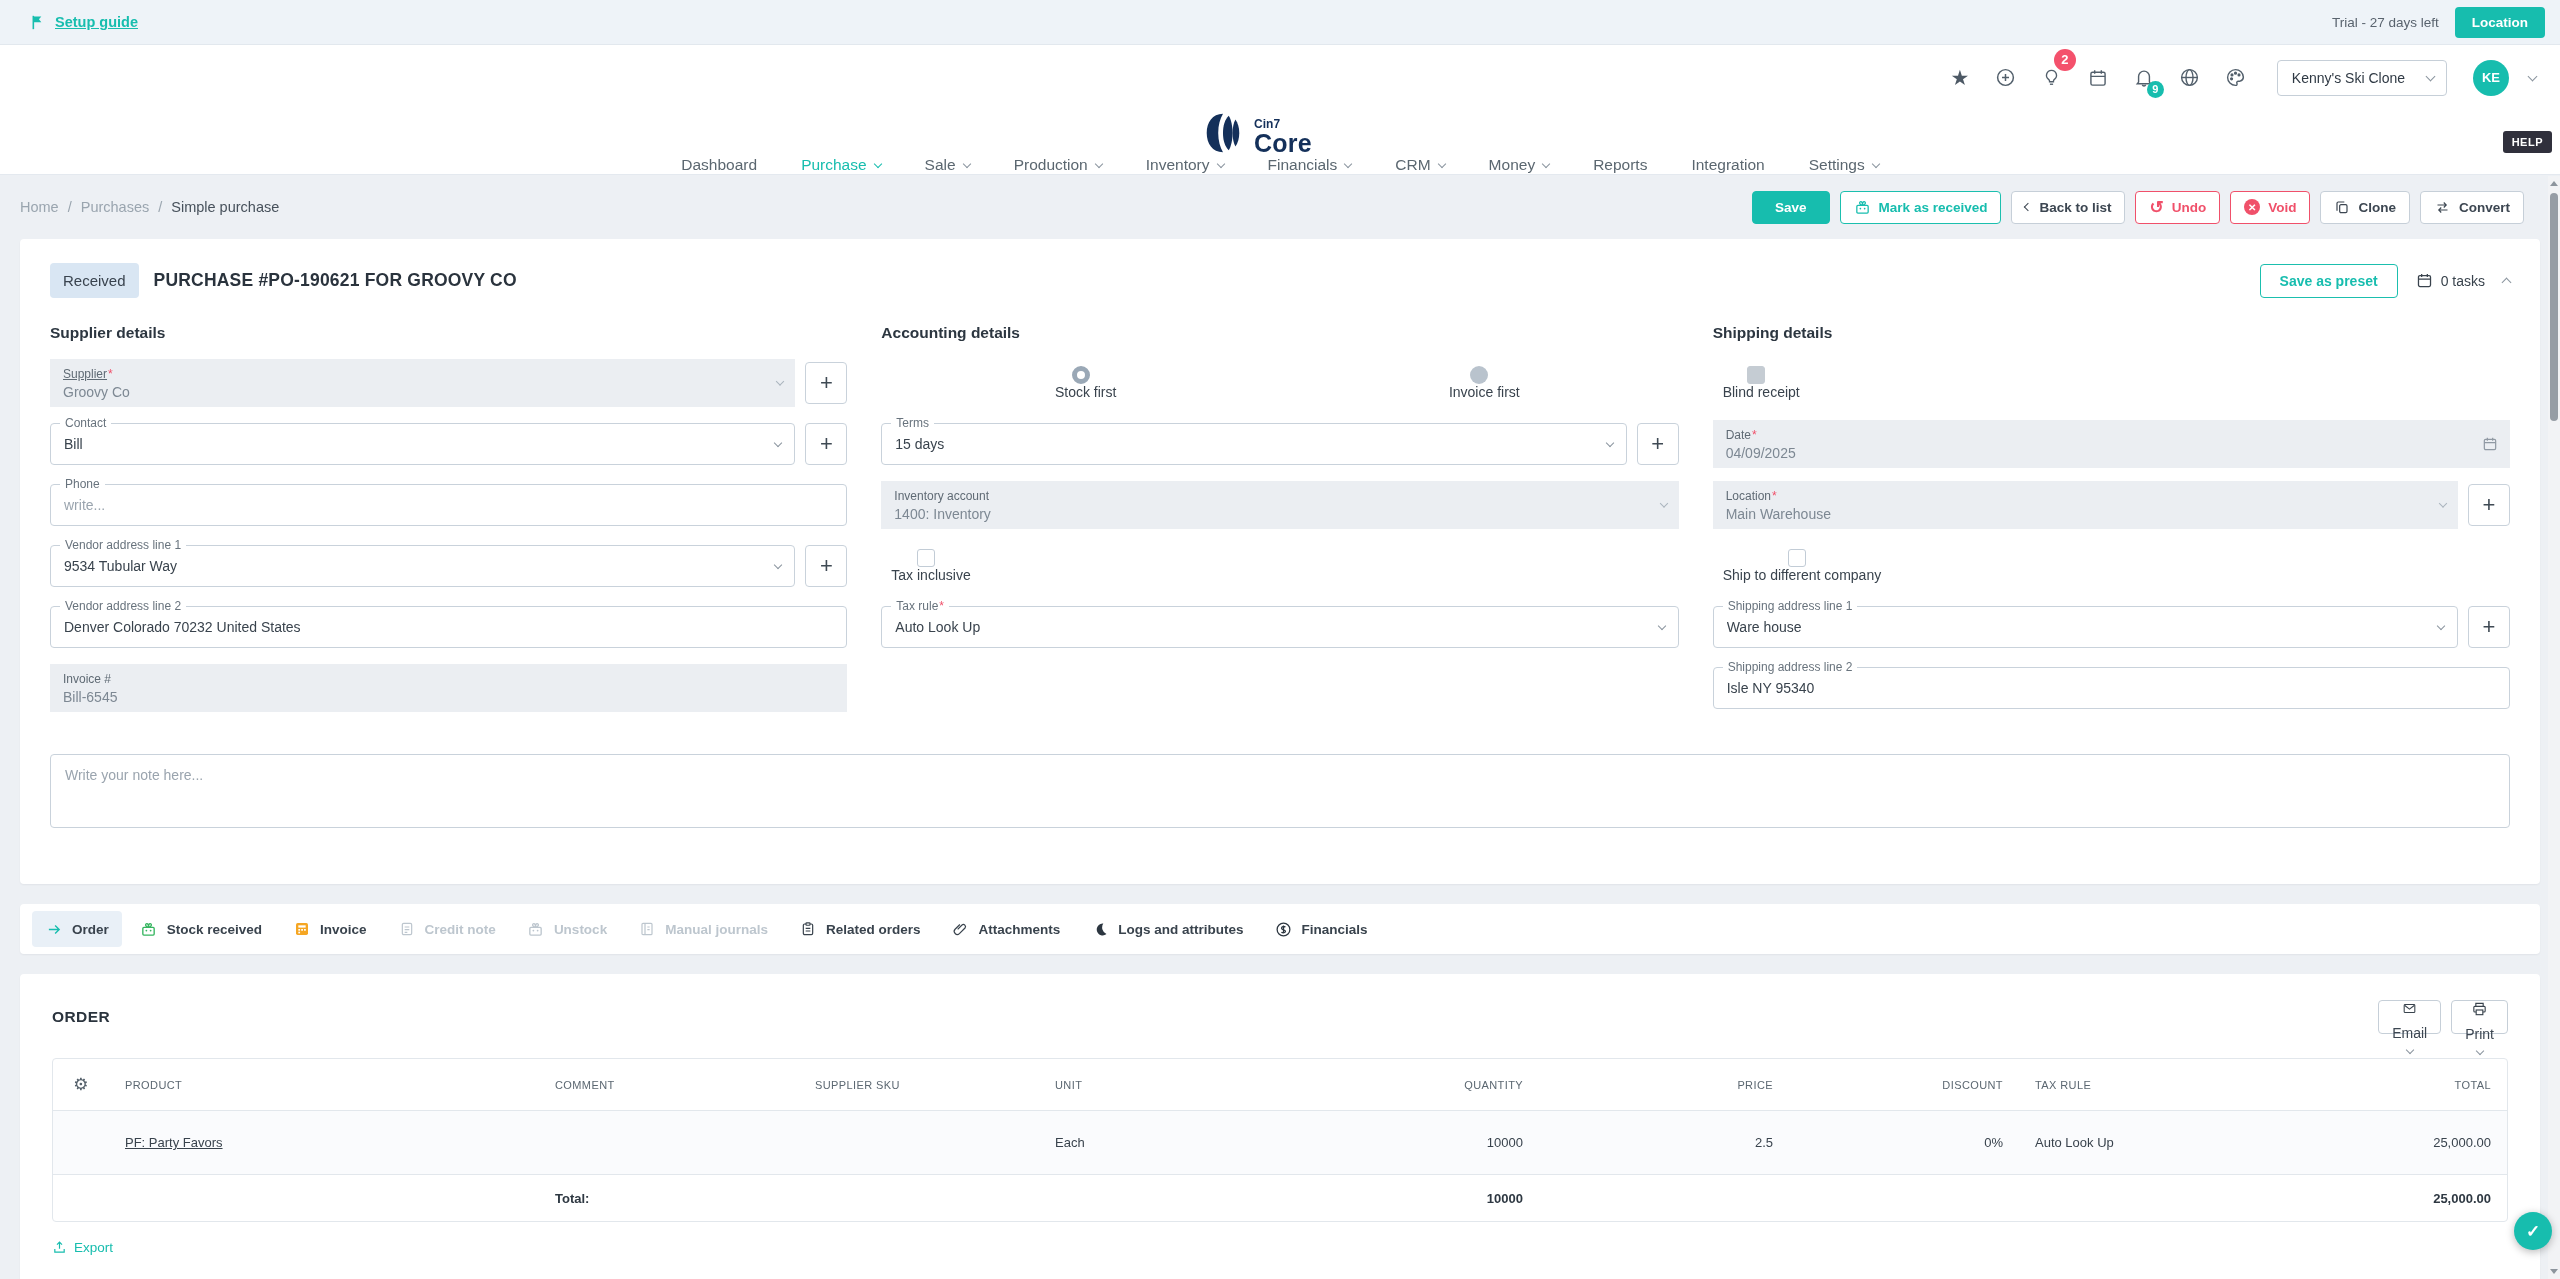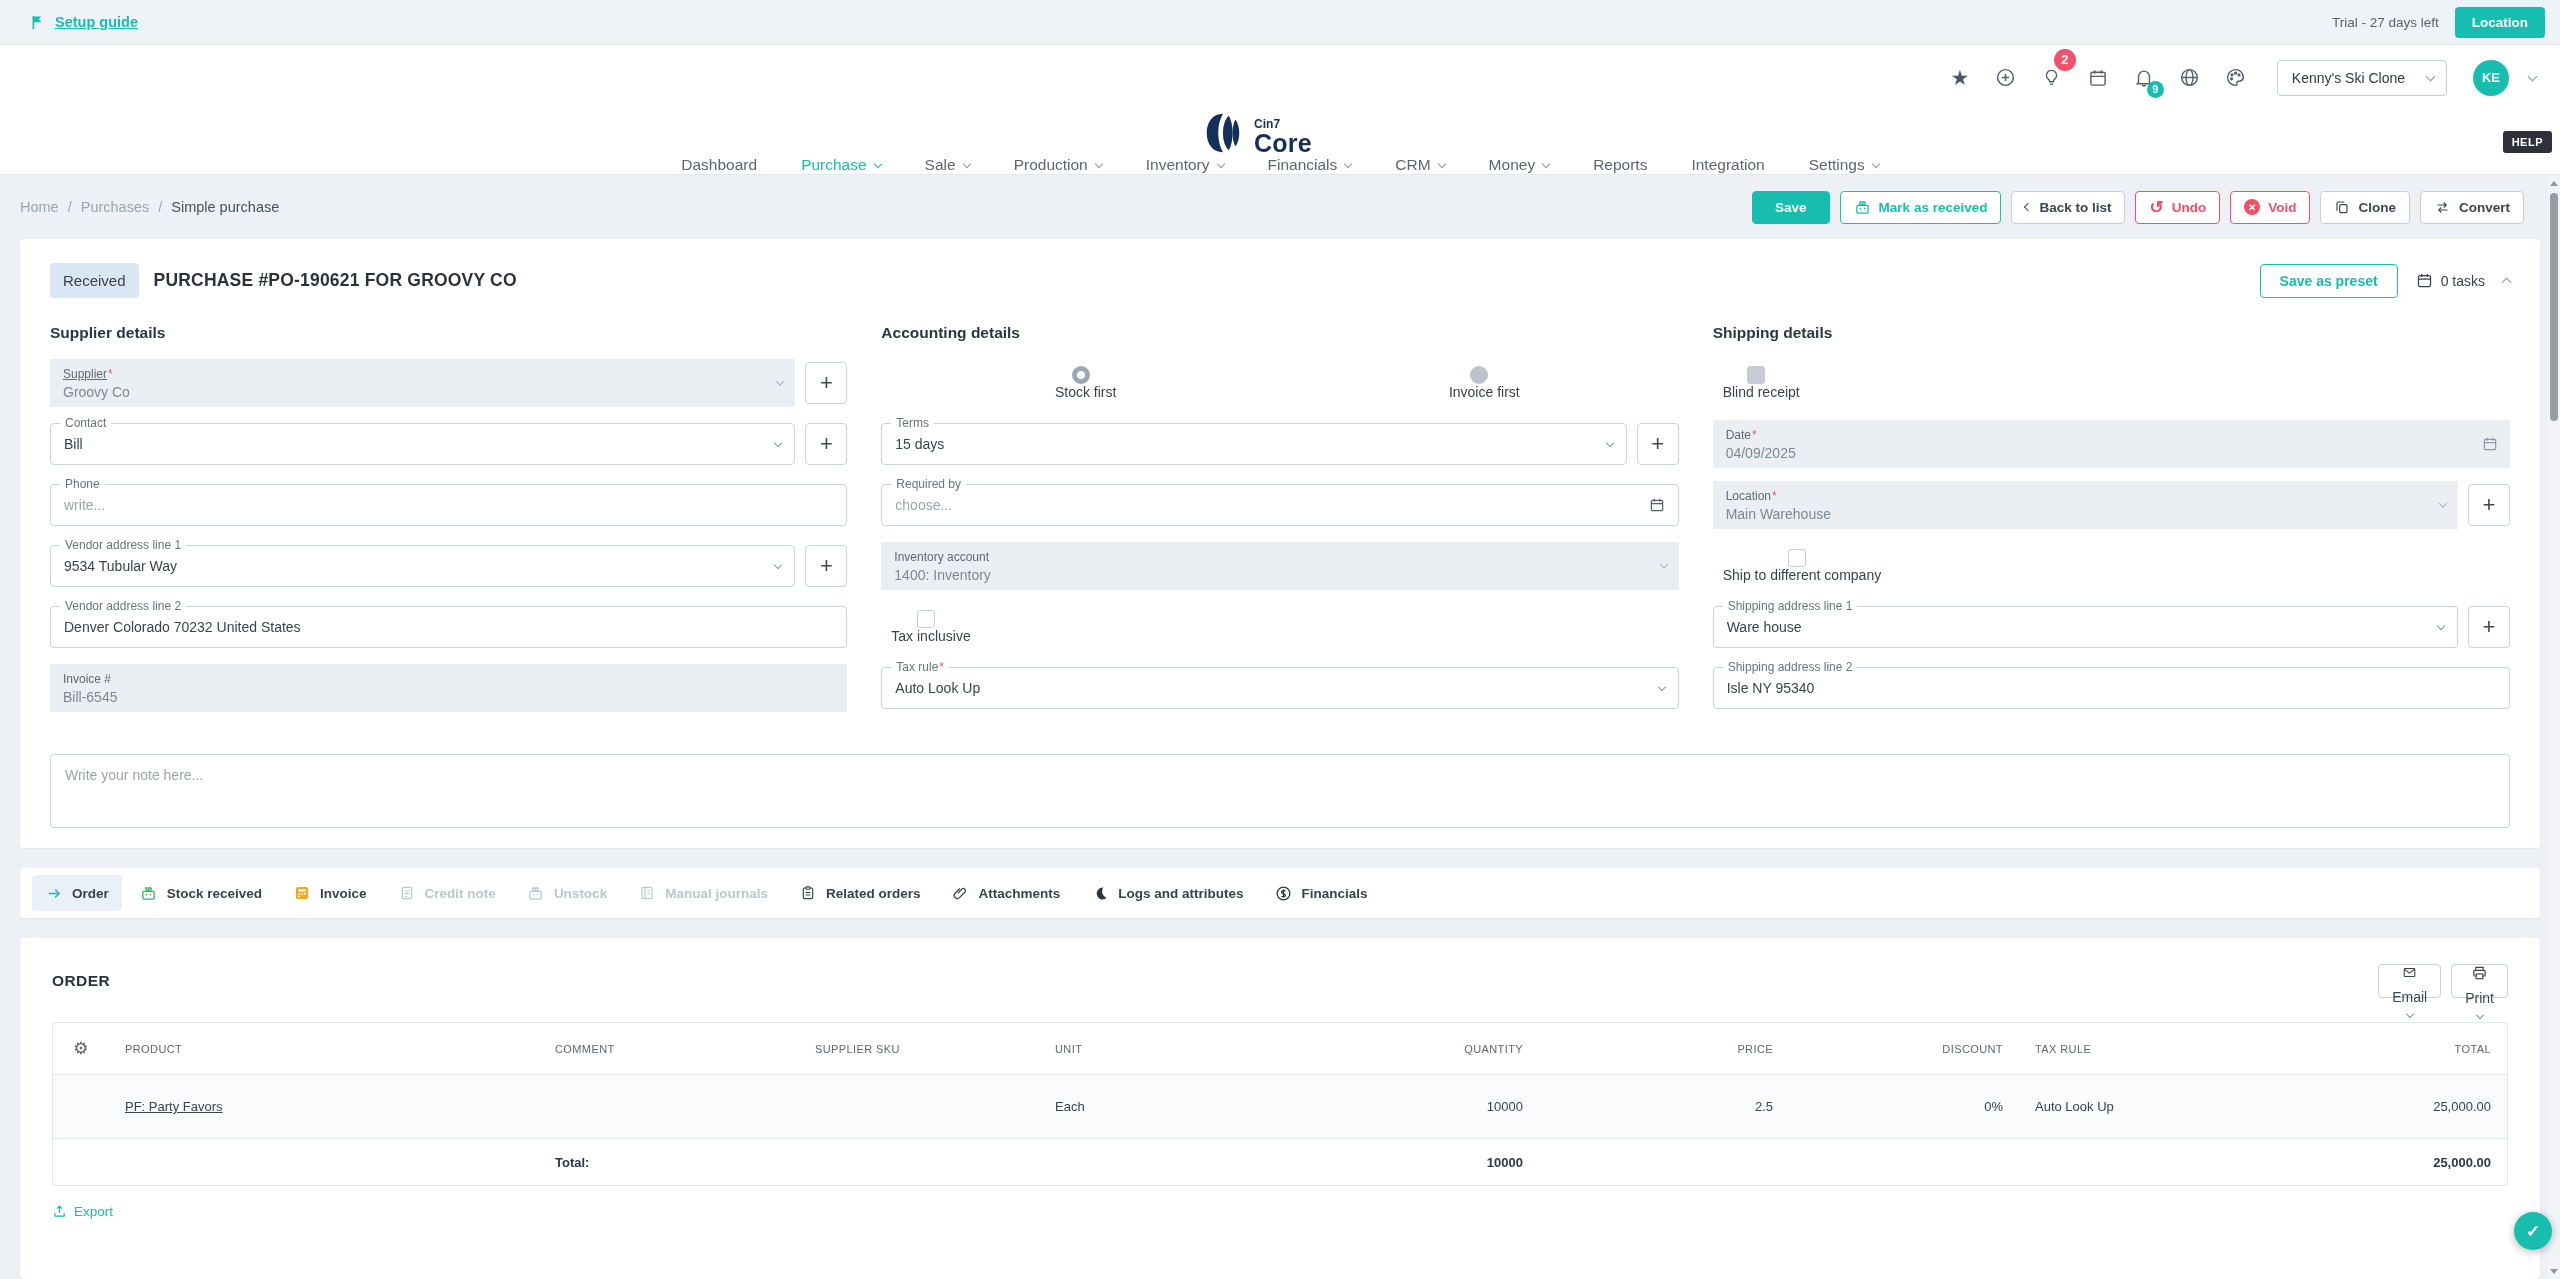--- a/index.html
+++ b/index.html
@@ -49,21 +49,21 @@
   .breadcrumb .current { color:#47515b; }
   .actions { display:flex; gap:10px; align-items:center; padding-right:16px; }
   .btn { height:33px; border-radius:4px; font-size:13.5px; font-weight:700; display:flex; align-items:center; gap:8px; padding:0 13px; background:#fff; border:1px solid #c6cfd8; color:#3c4651; font-family:inherit; cursor:pointer; white-space:nowrap; }
   .btn.primary { background:#17bdae; border-color:#17bdae; color:#fff; padding:0 22px; }
   .btn.teal-outline { border-color:#1bbfae; color:#17bdae; }
   .btn.danger { border-color:#f0506a; color:#f0506a; }
   .undo-glyph { font-size:17px; line-height:1; }
   .xcircle { width:16px; height:16px; border-radius:50%; background:#f0506a; color:#fff; font-size:10px; font-weight:700; display:flex; align-items:center; justify-content:center; }
 
   
-  .maincard { background:#fff; border-radius:4px; padding:24px 30px 16px; box-shadow:0 1px 2px rgba(27,37,48,.06); }
+  .maincard { background:#fff; border-radius:4px; padding:24px 30px 52px; box-shadow:0 1px 2px rgba(27,37,48,.06); }
   .cardhead { display:flex; align-items:center; justify-content:space-between; margin-bottom:26px; }
   .cardhead-left { display:flex; align-items:center; }
   .status-badge { background:#d9e6f3; color:#39434e; font-size:15px; padding:9px 13px; border-radius:4px; margin-right:15px; }
   .doc-title { font-size:17.5px; font-weight:800; color:#2a333d; letter-spacing:.2px; }
   .headright { display:flex; align-items:center; gap:18px; }
   .btn.preset { height:34px; padding:0 19px; font-size:14px; }
   .tasks { display:flex; align-items:center; gap:8px; font-size:14px; color:#39434d; cursor:pointer; }
 
   .cols { display:grid; grid-template-columns:1fr 1fr 1fr; column-gap:34px; }
   .col-title { font-size:15.5px; font-weight:700; color:#2c3640; margin-bottom:17px; }
@@ -414,32 +414,20 @@
 
         <div class="frow">
           <div class="ffield">
             <span class="lab">Terms</span>
             <span class="val">15 days</span>
             <span class="chev sm"></span>
           </div>
           <button class="addbtn">+</button>
         </div>
 
-        <div class="frow">
-          <div class="ffield">
-            <span class="lab">Required by</span>
-            <span class="val ph">choose...</span>
-            <span class="fico">
-              <svg width="16" height="16" viewBox="0 0 24 24" fill="none" stroke="#525f6b" stroke-width="1.8">
-                  <rect x="3.5" y="5" width="17" height="15.5" rx="2"></rect>
-                  <path d="M3.5 10h17M8 2.8V7M16 2.8V7"></path>
-                </svg>
-            </span>
-          </div>
-        </div>
 
         <div class="frow">
           <div class="dfield">
             <span class="lab">
                 <span class="labtx">Inventory account</span>
               </span>
             <span class="val">1400: Inventory</span>
             <span class="tail">
                 <span class="chev sm light"></span>
               </span>

